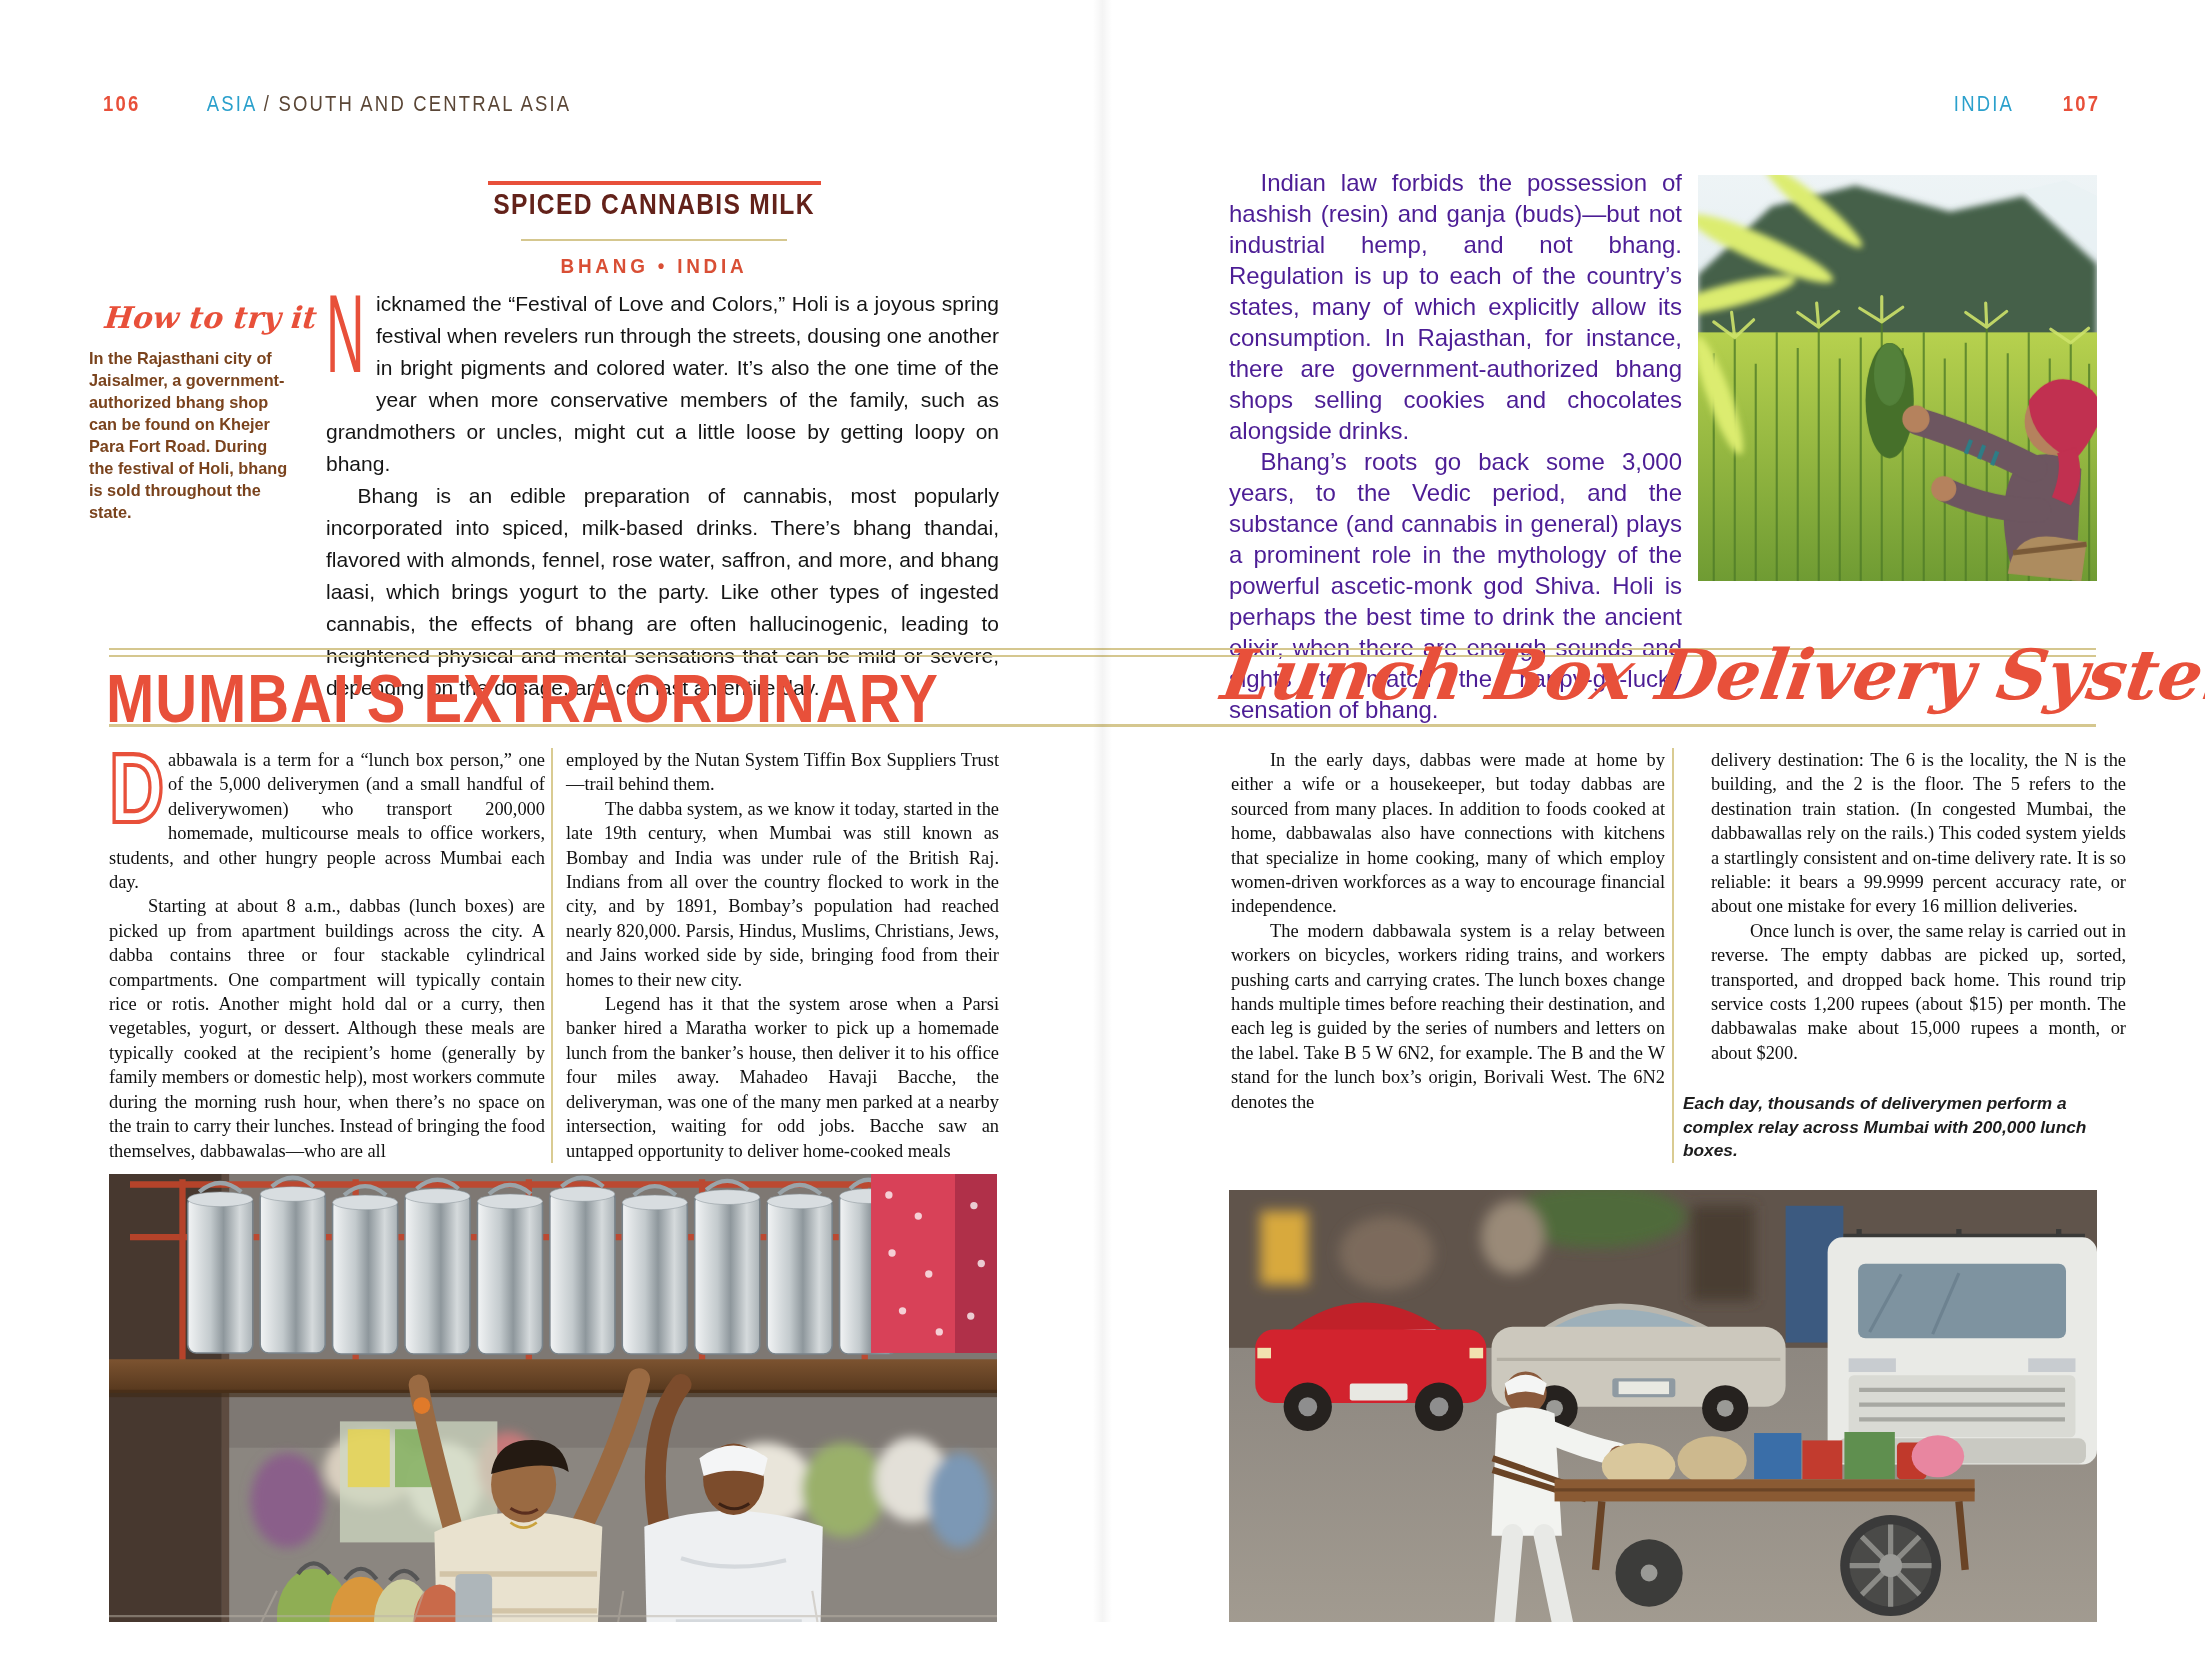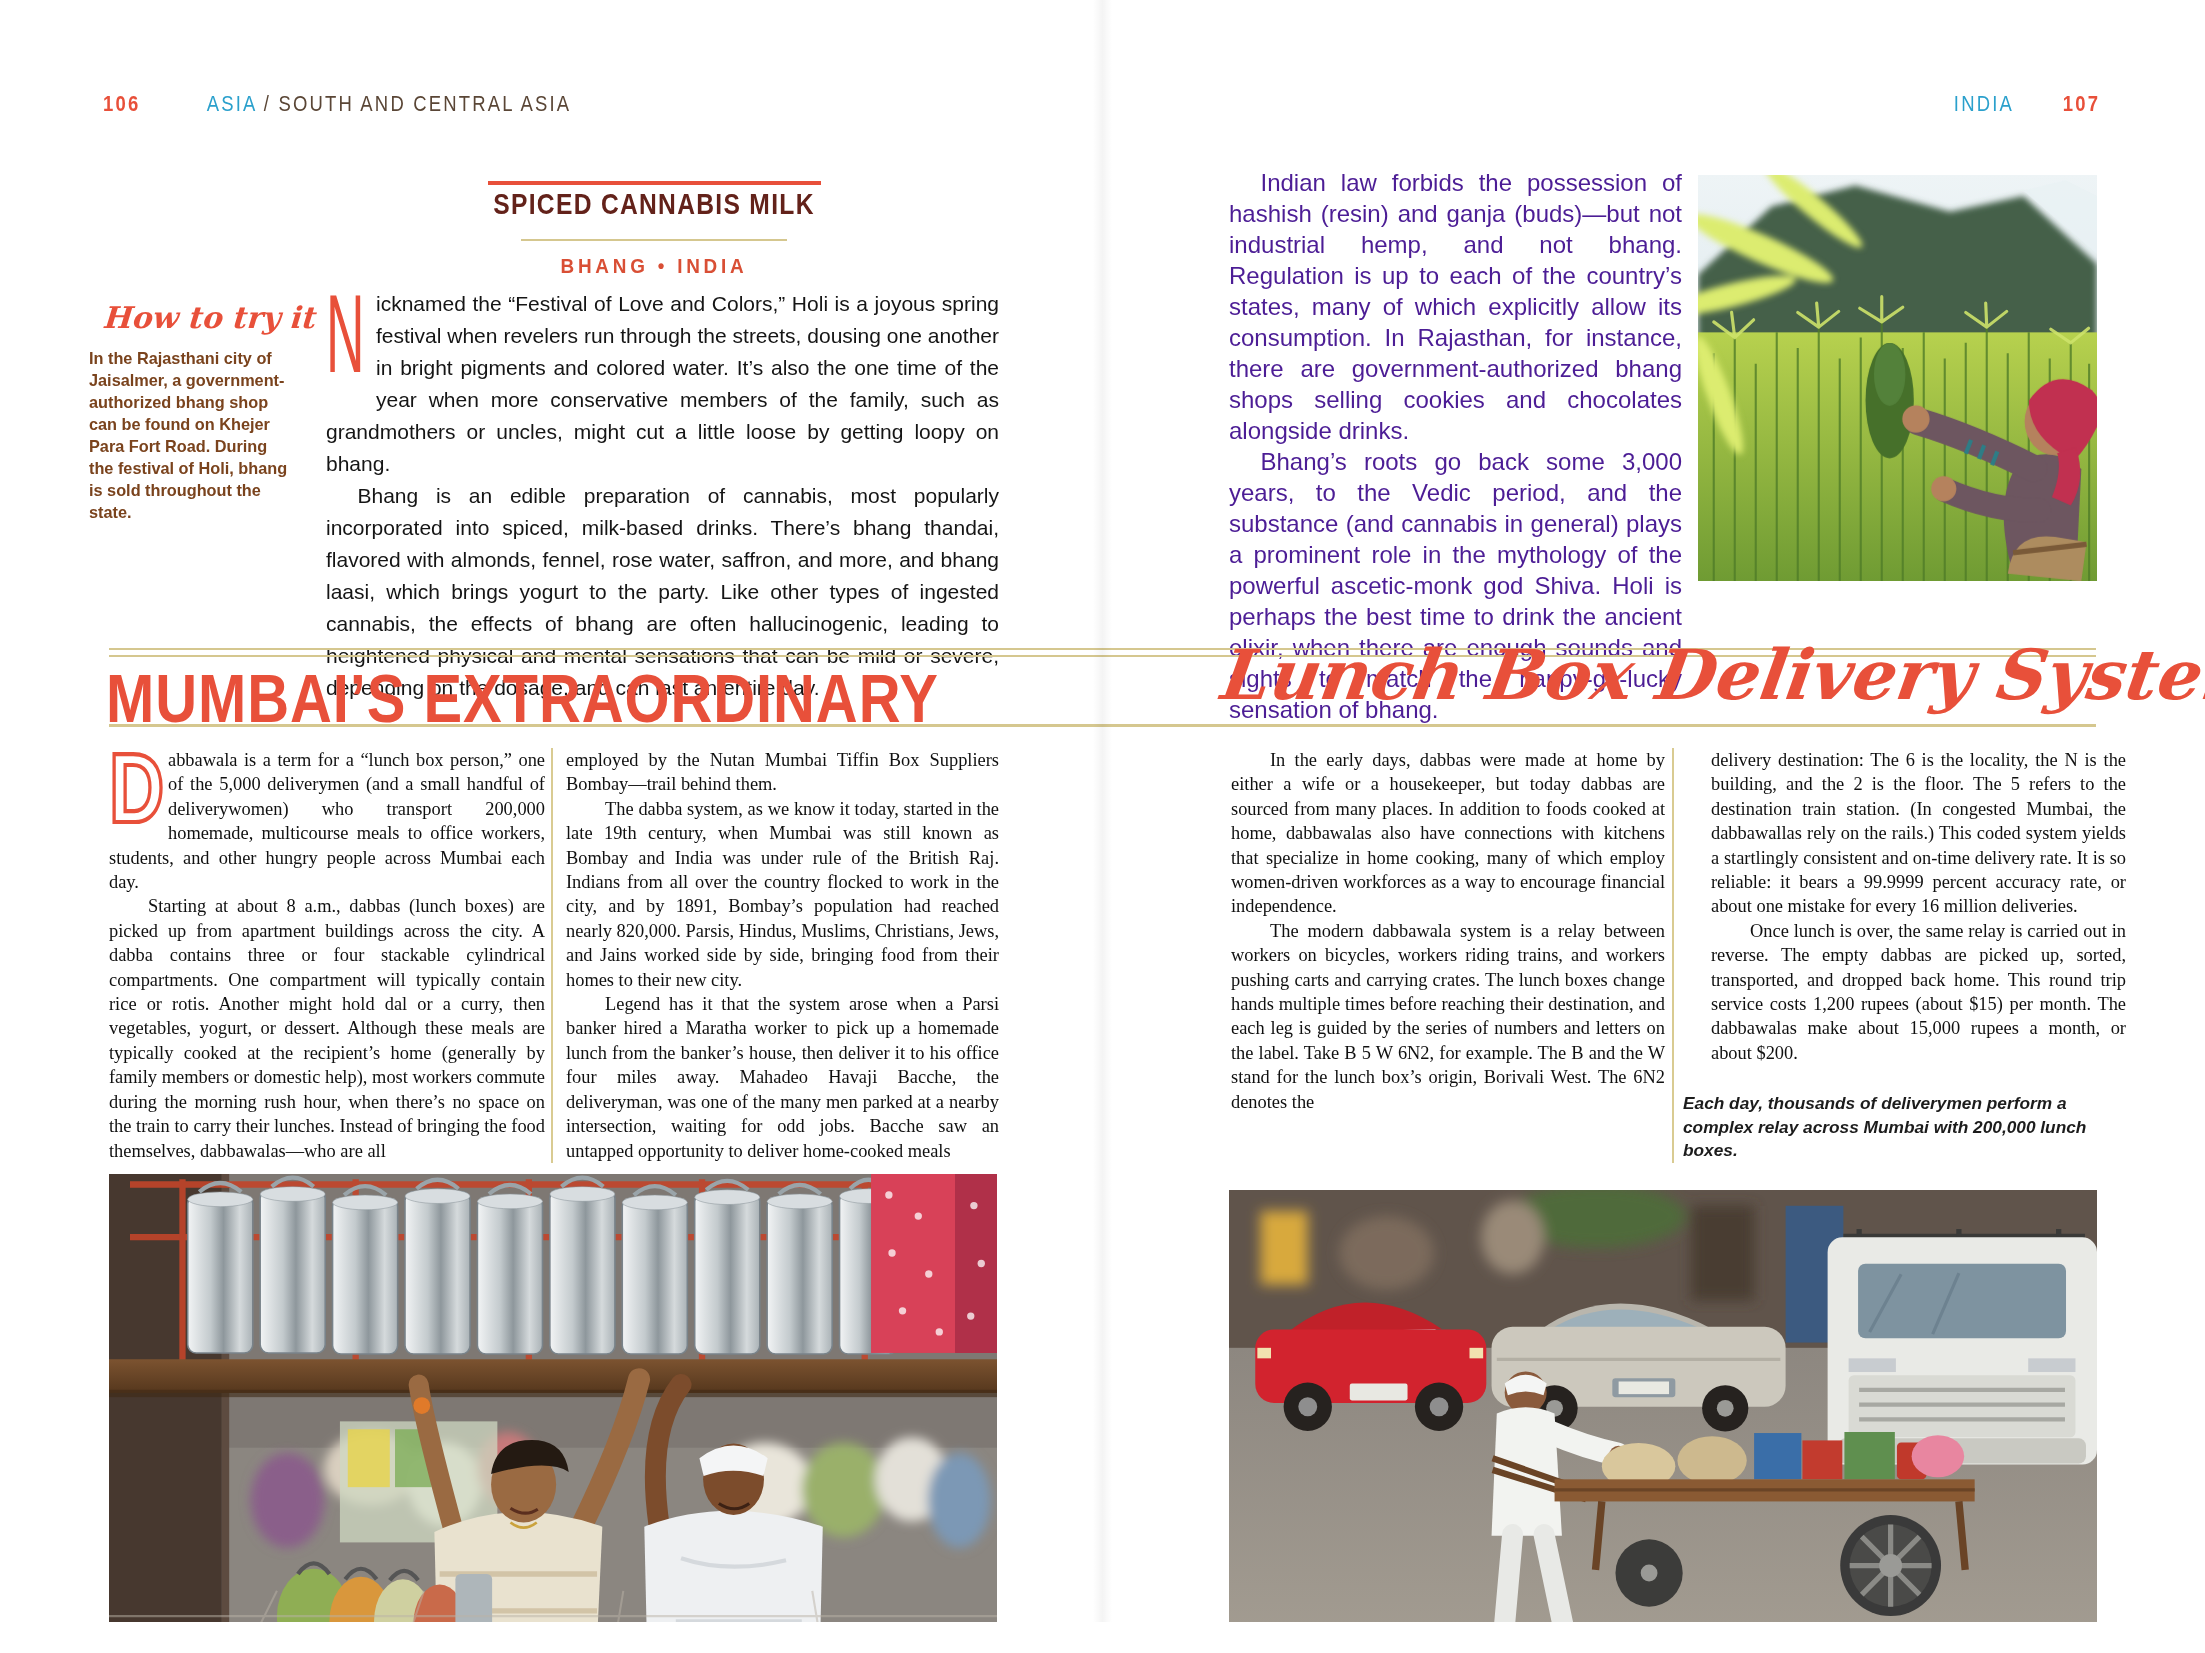--- a/index.html
+++ b/index.html
@@ -152,21 +152,21 @@
   <h1 class="abs script headline-right" style="margin:0;">Lunch Box Delivery System</h1>
 
   <div class="abs sercol" style="left:109px;top:748px;width:436px;">
     <p><span class="dropcap-d">
           <i>D</i>
         </span><span>abbawala is a term for a “lunch box person,” one of the 5,000 deliverymen (and a small handful of deliverywomen) who transport 200,000 homemade, multicourse meals to office workers, students, and other hungry people across Mumbai each day.</span></p>
     <p class="indent75">Starting at about 8 a.m., dabbas (lunch boxes) are picked up from apartment buildings across the city. A dabba contains three or four stackable cylindrical compartments. One compartment will typically contain rice or rotis. Another might hold dal or a curry, then vegetables, yogurt, or dessert. Although these meals are typically cooked at the recipient’s home (generally by family members or domestic help), most workers commute during the morning rush hour, when there’s no space on the train to carry their lunches. Instead of bringing the food themselves, dabbawalas—who are all</p>
   </div>
   <div class="abs vrule" style="left:551px;top:748px;height:415px;"></div>
   <div class="abs sercol" style="left:566px;top:748px;width:433px;">
-    <p>employed by the Nutan Mumbai Tiffin Box Suppliers Bombay—trail behind them.</p>
+    <p>employed by the Nutan System Tiffin Box Suppliers Trust—trail behind them.</p>
     <p class="indent75">The dabba system, as we know it today, started in the late 19th century, when Mumbai was still known as Bombay and India was under rule of the British Raj. Indians from all over the country flocked to work in the city, and by 1891, Bombay’s population had reached nearly 820,000. Parsis, Hindus, Muslims, Christians, Jews, and Jains worked side by side, bringing food from their homes to their new city.</p>
     <p class="indent75">Legend has it that the system arose when a Parsi banker hired a Maratha worker to pick up a homemade lunch from the banker’s house, then deliver it to his office four miles away. Mahadeo Havaji Bacche, the deliveryman, was one of the many men parked at a nearby intersection, waiting for odd jobs. Bacche saw an untapped opportunity to deliver home-cooked meals</p>
   </div>
   <div class="abs sercol" style="left:1231px;top:748px;width:434px;">
     <p class="indent75">In the early days, dabbas were made at home by either a wife or a housekeeper, but today dabbas are sourced from many places. In addition to foods cooked at home, dabbawalas also have connections with kitchens that specialize in home cooking, many of which employ women-driven workforces as a way to encourage financial independence.</p>
     <p class="indent75">The modern dabbawala system is a relay between workers on bicycles, workers riding trains, and workers pushing carts and carrying crates. The lunch boxes change hands multiple times before reaching their destination, and each leg is guided by the series of numbers and letters on the label. Take B 5 W 6N2, for example. The B and the W stand for the lunch box’s origin, Borivali West. The 6N2 denotes the</p>
   </div>
   <div class="abs vrule" style="left:1672px;top:748px;height:415px;"></div>
   <div class="abs sercol" style="left:1683px;top:748px;width:415px;margin-left:28px;">
     <p>delivery destination: The 6 is the locality, the N is the building, and the 2 is the floor. The 5 refers to the destination train station. (In congested Mumbai, the dabbawallas rely on the rails.) This coded system yields a startlingly consistent and on-time delivery rate. It is so reliable: it bears a 99.9999 percent accuracy rate, or about one mistake for every 16 million deliveries.</p>

